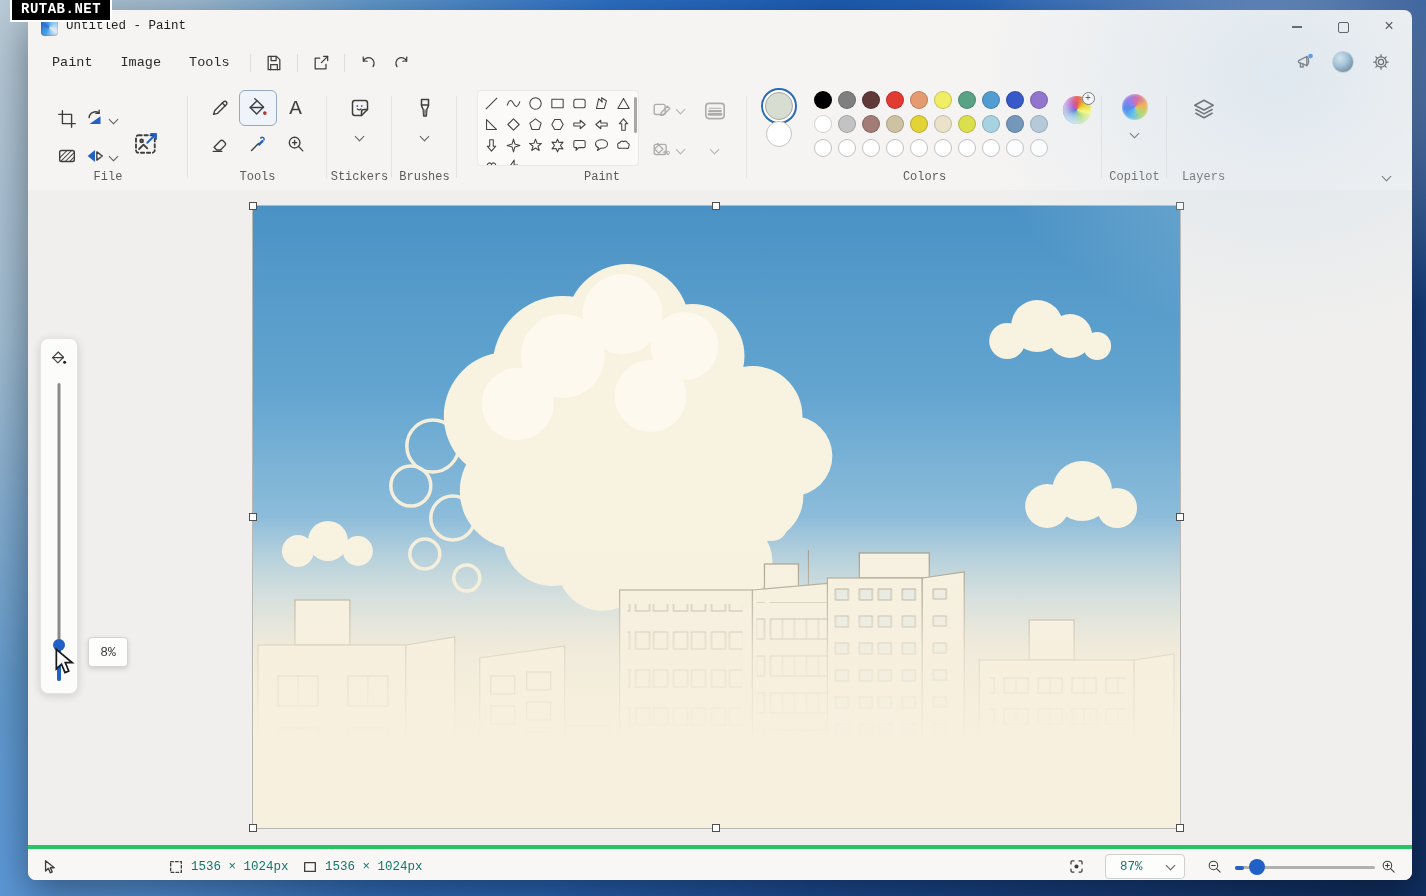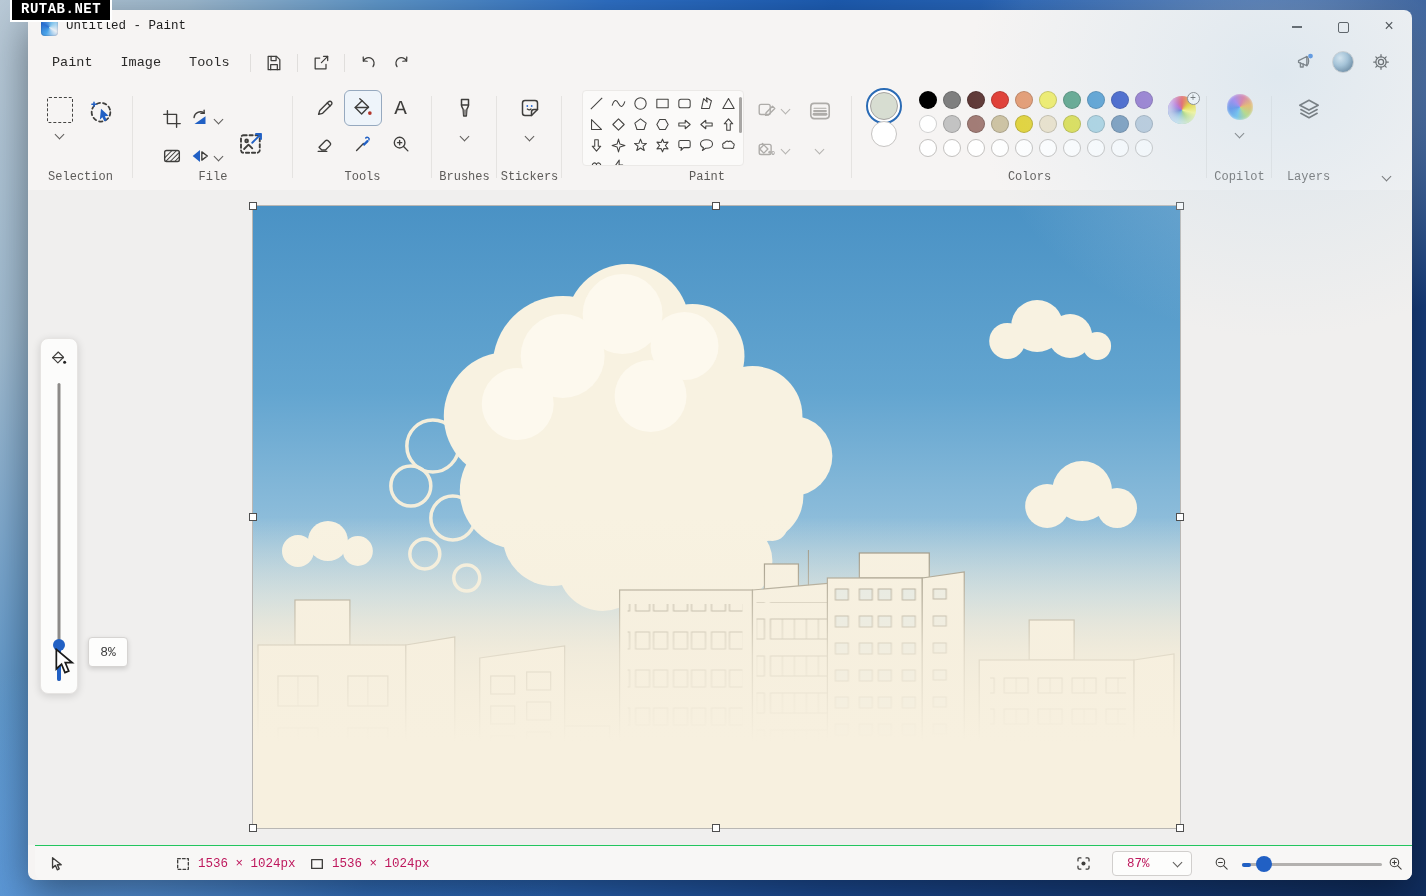--- a/index.html
+++ b/index.html
@@ -111,21 +111,21 @@
     background:var(--accent); border-radius:2px; }
   .tol-thumb { position:absolute; left:50%; bottom:42px; width:12px; height:12px; transform:translateX(-50%);
     background:var(--accent); border-radius:50%; }
   .tol-tooltip { position:absolute; left:60px; top:447px; width:40px; height:30px; background:#fdfdfc;
     border:1px solid #d6d4d2; border-radius:4px; box-shadow:0 2px 5px rgba(0,0,0,.15);
     display:flex; align-items:center; justify-content:center; font-size:13px; color:#3b3b3b; }
   .mouse-cursor { position:absolute; left:26px; top:458px; z-index:20; }
 
   
   .statusbar { position:absolute; left:0; bottom:0; right:0; height:35px; background:#f8f7f6;
-    border-top:1px solid #22c55e; border-radius:0 0 8px 8px; font-size:12.5px; color:#be185d;margin-left:7px; }
+    border-top:4px solid #22c55e; border-radius:0 0 8px 8px; font-size:12.5px; color:#0f766e; }
   .sb { position:absolute; top:0; height:35px; display:flex; align-items:center; gap:7px; }
   .zoom-select { width:80px; height:25px; border:1px solid #d1cfcd; border-radius:4px; background:#fdfdfc;
     display:flex; align-items:center; justify-content:space-between; padding:0 10px 0 14px; }
   .zoom-slider { position:relative; width:140px; height:16px; }
   .zs-track { position:absolute; left:0; right:0; top:7px; height:3.5px; background:#b3b1af; border-radius:2px; }
   .zs-tick { position:absolute; left:0; top:7px; width:9px; height:4px; background:var(--accent); border-radius:2px; }
   .zs-thumb { position:absolute; left:14px; top:0; width:16px; height:16px; background:var(--accent); border-radius:50%; }
 </style>
 </head>
 <body>
@@ -202,34 +202,20 @@
             <circle cx="12" cy="12" r="3.1"></circle>
               <circle cx="12" cy="12" r="6.2"></circle>
             <path d="M12 3.2V5.8M12 18.2V20.8M3.2 12H5.8M18.2 12H20.8M5.8 5.8L7.6 7.6M16.4 16.4L18.2 18.2M18.2 5.8L16.4 7.6M7.6 16.4L5.8 18.2"></path>
           </svg>
         </div>
       </div>
     </div>
 
     <div class="ribbon">
 
-      <div class="group g-selection">
-        <div class="gbody sel-body">
-          <div style="display:flex;flex-direction:column;align-items:center;gap:8px">
-            <div class="dash-rect"></div>
-            <span class="chev"></span>
-          </div>
-          <svg class="si" width="28" height="28" viewBox="0 0 24 24">
-            <circle cx="12" cy="13" r="8" stroke-dasharray="3 2.6"></circle>
-            <path class="accf" d="M12 10L18.5 16L15.3 16.6L17 20L14.8 20.8L13.2 17.4L11 19.6Z"></path>
-            <path class="acc" d="M6 4.5V8M4.2 6.2H7.8" stroke-width="1.3"></path>
-          </svg>
-        </div>
-        <div class="group-label">Selection</div>
-      </div>
 
       <div class="group g-image">
         <div class="gbody img-body">
           <div class="icol" style="padding-top:14px">
             <svg class="si" width="22" height="22" viewBox="0 0 24 24">
               <path d="M7 3V17H21"></path>
                 <path d="M3 7H17V21"></path>
             </svg>
             <svg class="si" width="22" height="22" viewBox="0 0 24 24">
               <rect x="4" y="6" width="16" height="12" rx="2"></rect>
@@ -301,44 +287,44 @@
             <svg class="si" width="22" height="22" viewBox="0 0 24 24">
               <circle cx="10.5" cy="10.5" r="5.8"></circle>
                 <path d="M14.8 14.8L19.5 19.5"></path>
               <path d="M10.5 8.2V12.8M8.2 10.5H12.8"></path>
             </svg>
           </div>
         </div>
         <div class="group-label">Tools</div>
       </div>
 
-      <div class="group g-brushes">
-        <div class="col-center">
-          <svg class="si" width="24" height="24" viewBox="0 0 24 24">
-            <path d="M8.5 3.5H15.5V9C15.5 11 14.3 11.8 13.8 13.5L13.3 20H10.7L10.2 13.5C9.7 11.8 8.5 11 8.5 9Z"></path>
-            <path d="M10.5 13.5H13.5L13.2 19H10.8Z" fill="#8a8886" stroke="none"></path>
-            <path d="M8.5 9H15.5"></path>
-          </svg>
-          <span class="chev"></span>
-        </div>
-        <div class="group-label">Brushes</div>
-      </div>
-
       <div class="group g-stickers">
         <div class="col-center">
           <svg class="si" width="24" height="24" viewBox="0 0 24 24">
             <path d="M7 4.5H17C18.4 4.5 19.5 5.6 19.5 7V13.5L13.5 19.5H7C5.6 19.5 4.5 18.4 4.5 17V7C4.5 5.6 5.6 4.5 7 4.5Z"></path>
             <path d="M13.5 19.5V16C13.5 14.6 14.6 13.5 16 13.5H19.5"></path>
             <circle cx="9.3" cy="10" r=".9" fill="#2a6bd4" stroke="none"></circle>
             <circle cx="13.7" cy="10" r=".9" fill="#2a6bd4" stroke="none"></circle>
             <path d="M9.3 13Q11.5 14.6 13 13" stroke-width="1.2"></path>
           </svg>
           <span class="chev"></span>
         </div>
         <div class="group-label">Stickers</div>
+      </div>
+
+      <div class="group g-brushes">
+        <div class="col-center">
+          <svg class="si" width="24" height="24" viewBox="0 0 24 24">
+            <path d="M8.5 3.5H15.5V9C15.5 11 14.3 11.8 13.8 13.5L13.3 20H10.7L10.2 13.5C9.7 11.8 8.5 11 8.5 9Z"></path>
+            <path d="M10.5 13.5H13.5L13.2 19H10.8Z" fill="#8a8886" stroke="none"></path>
+            <path d="M8.5 9H15.5"></path>
+          </svg>
+          <span class="chev"></span>
+        </div>
+        <div class="group-label">Brushes</div>
       </div>
 
       <div class="group g-shapes">
         <div class="gbody shapes-body">
           <div class="shape-box">
             <div class="shape-grid" id="shape-grid">
                 <div class="shape-cell">
                   <svg width="17" height="17" viewBox="0 0 24 24">
                     <path d="M4 20L20 4" fill="none" stroke="#454442" stroke-width="1.5" stroke-linejoin="round"></path>
                   </svg>

